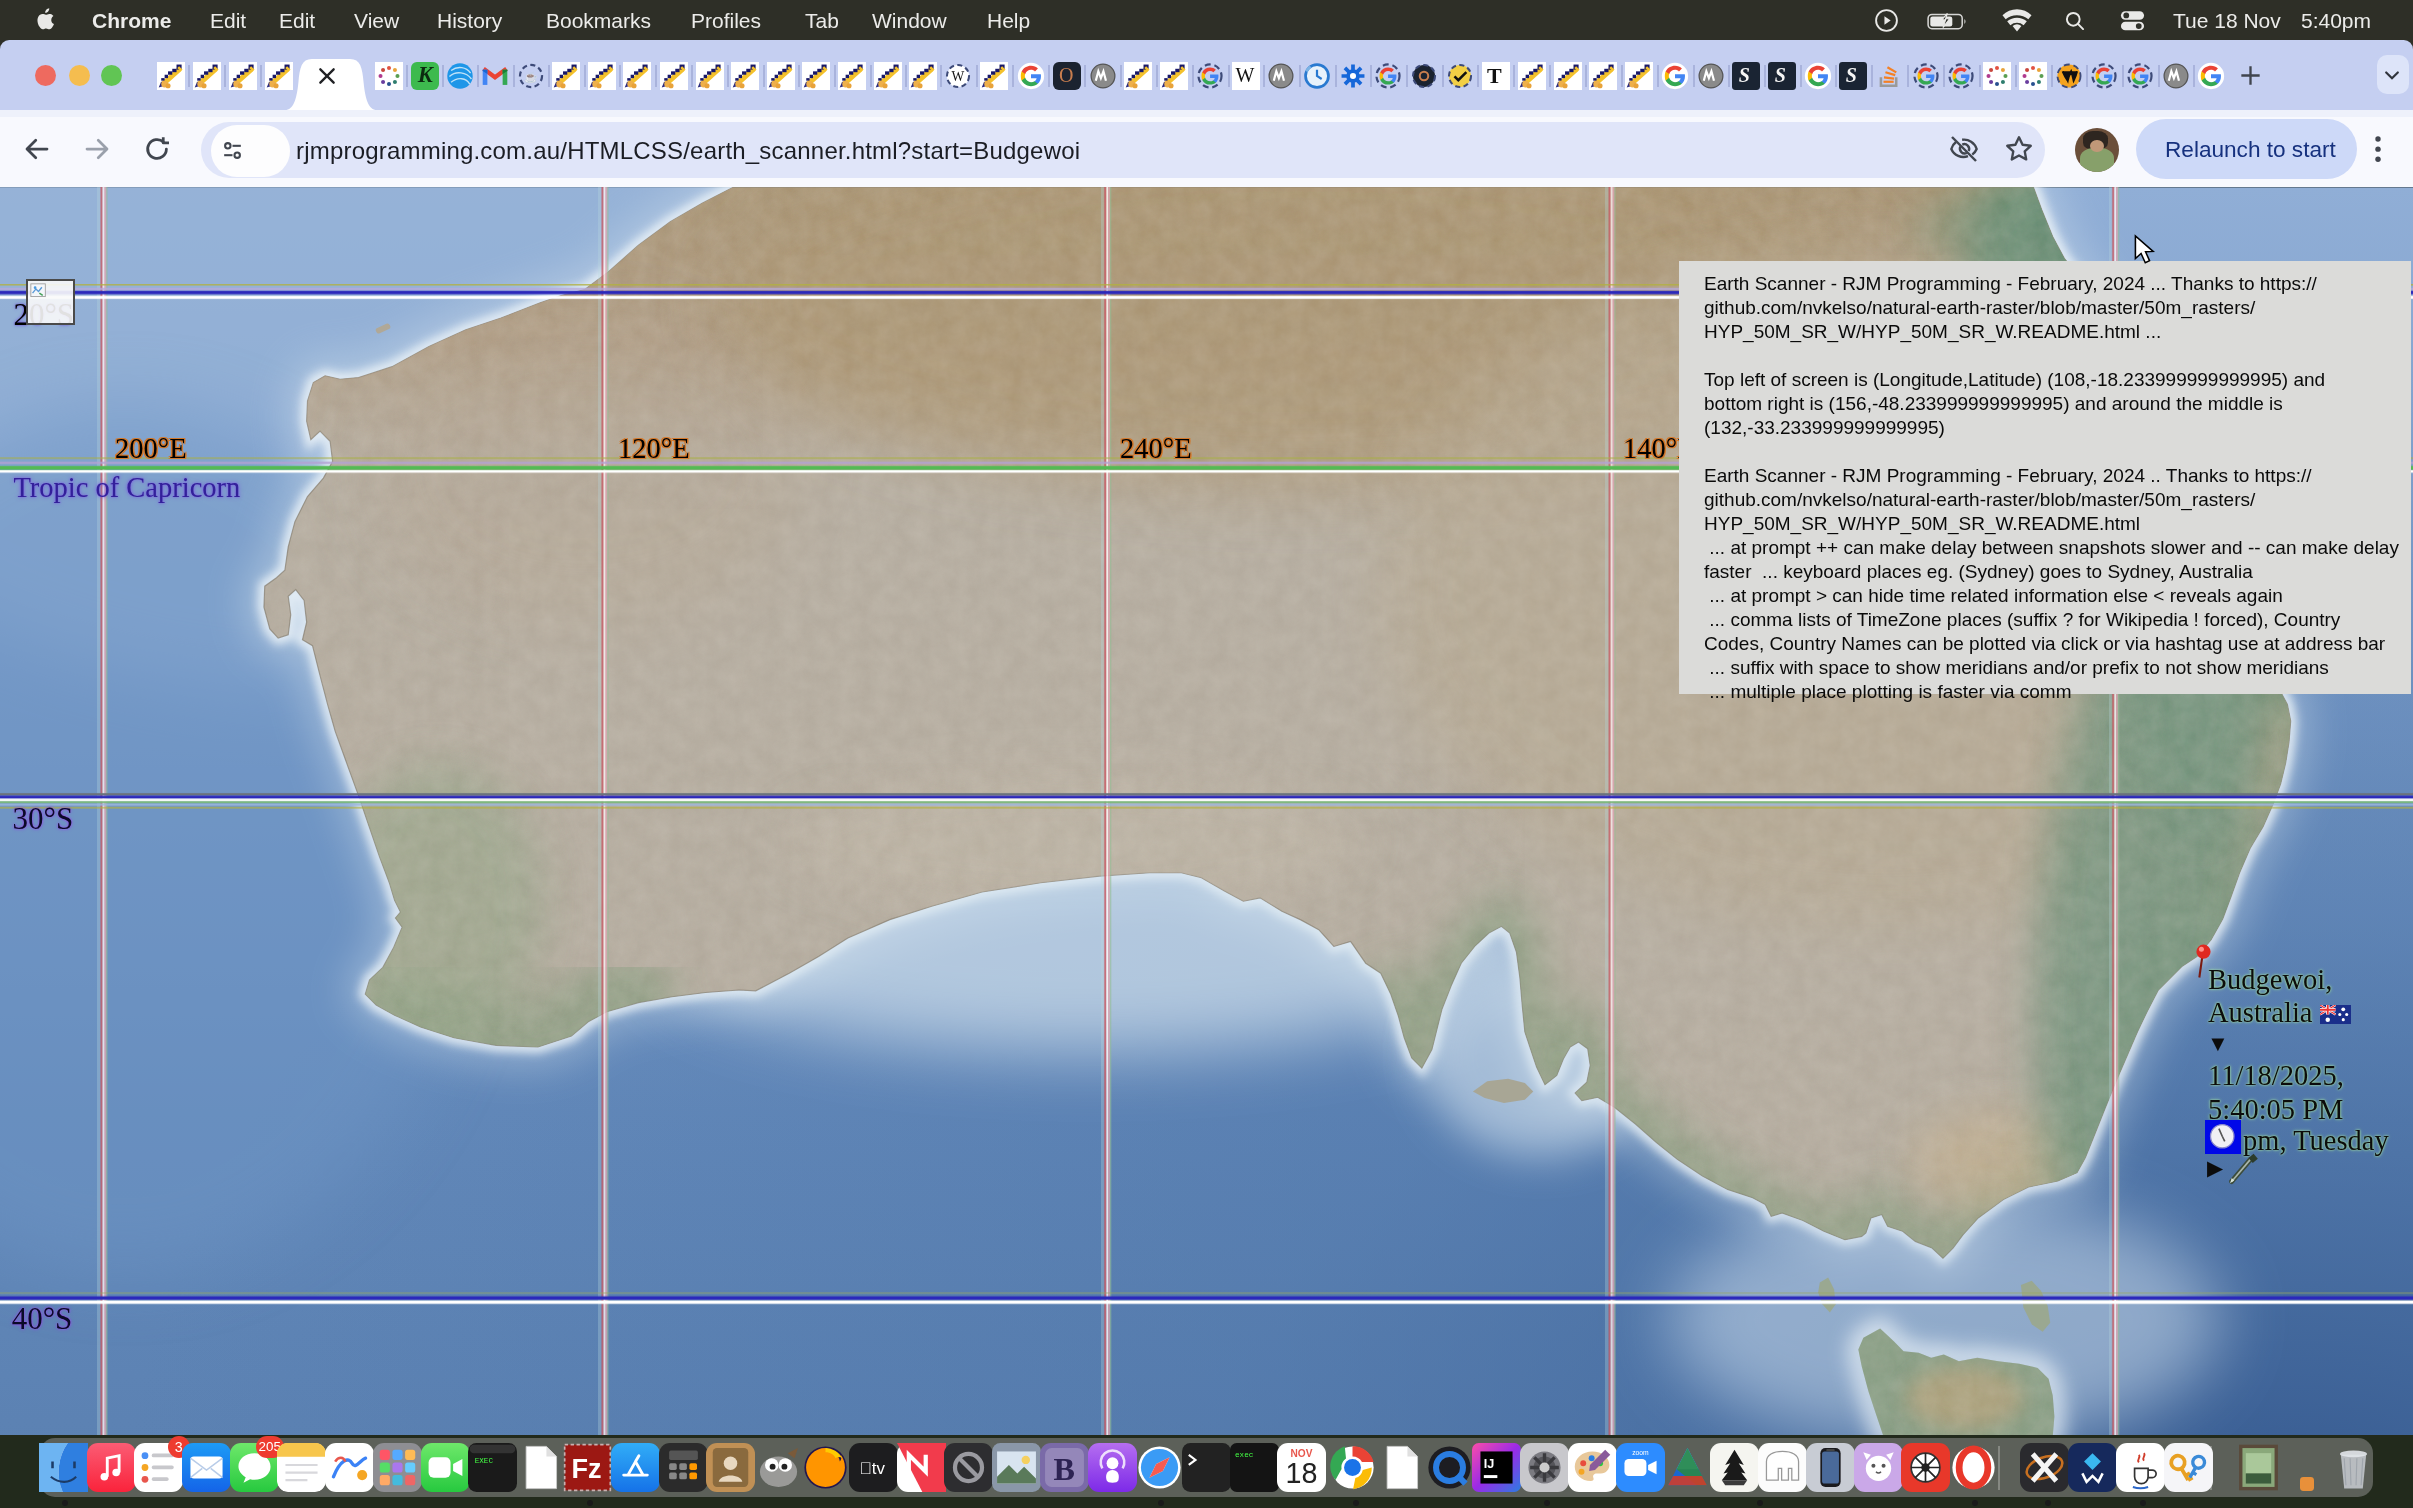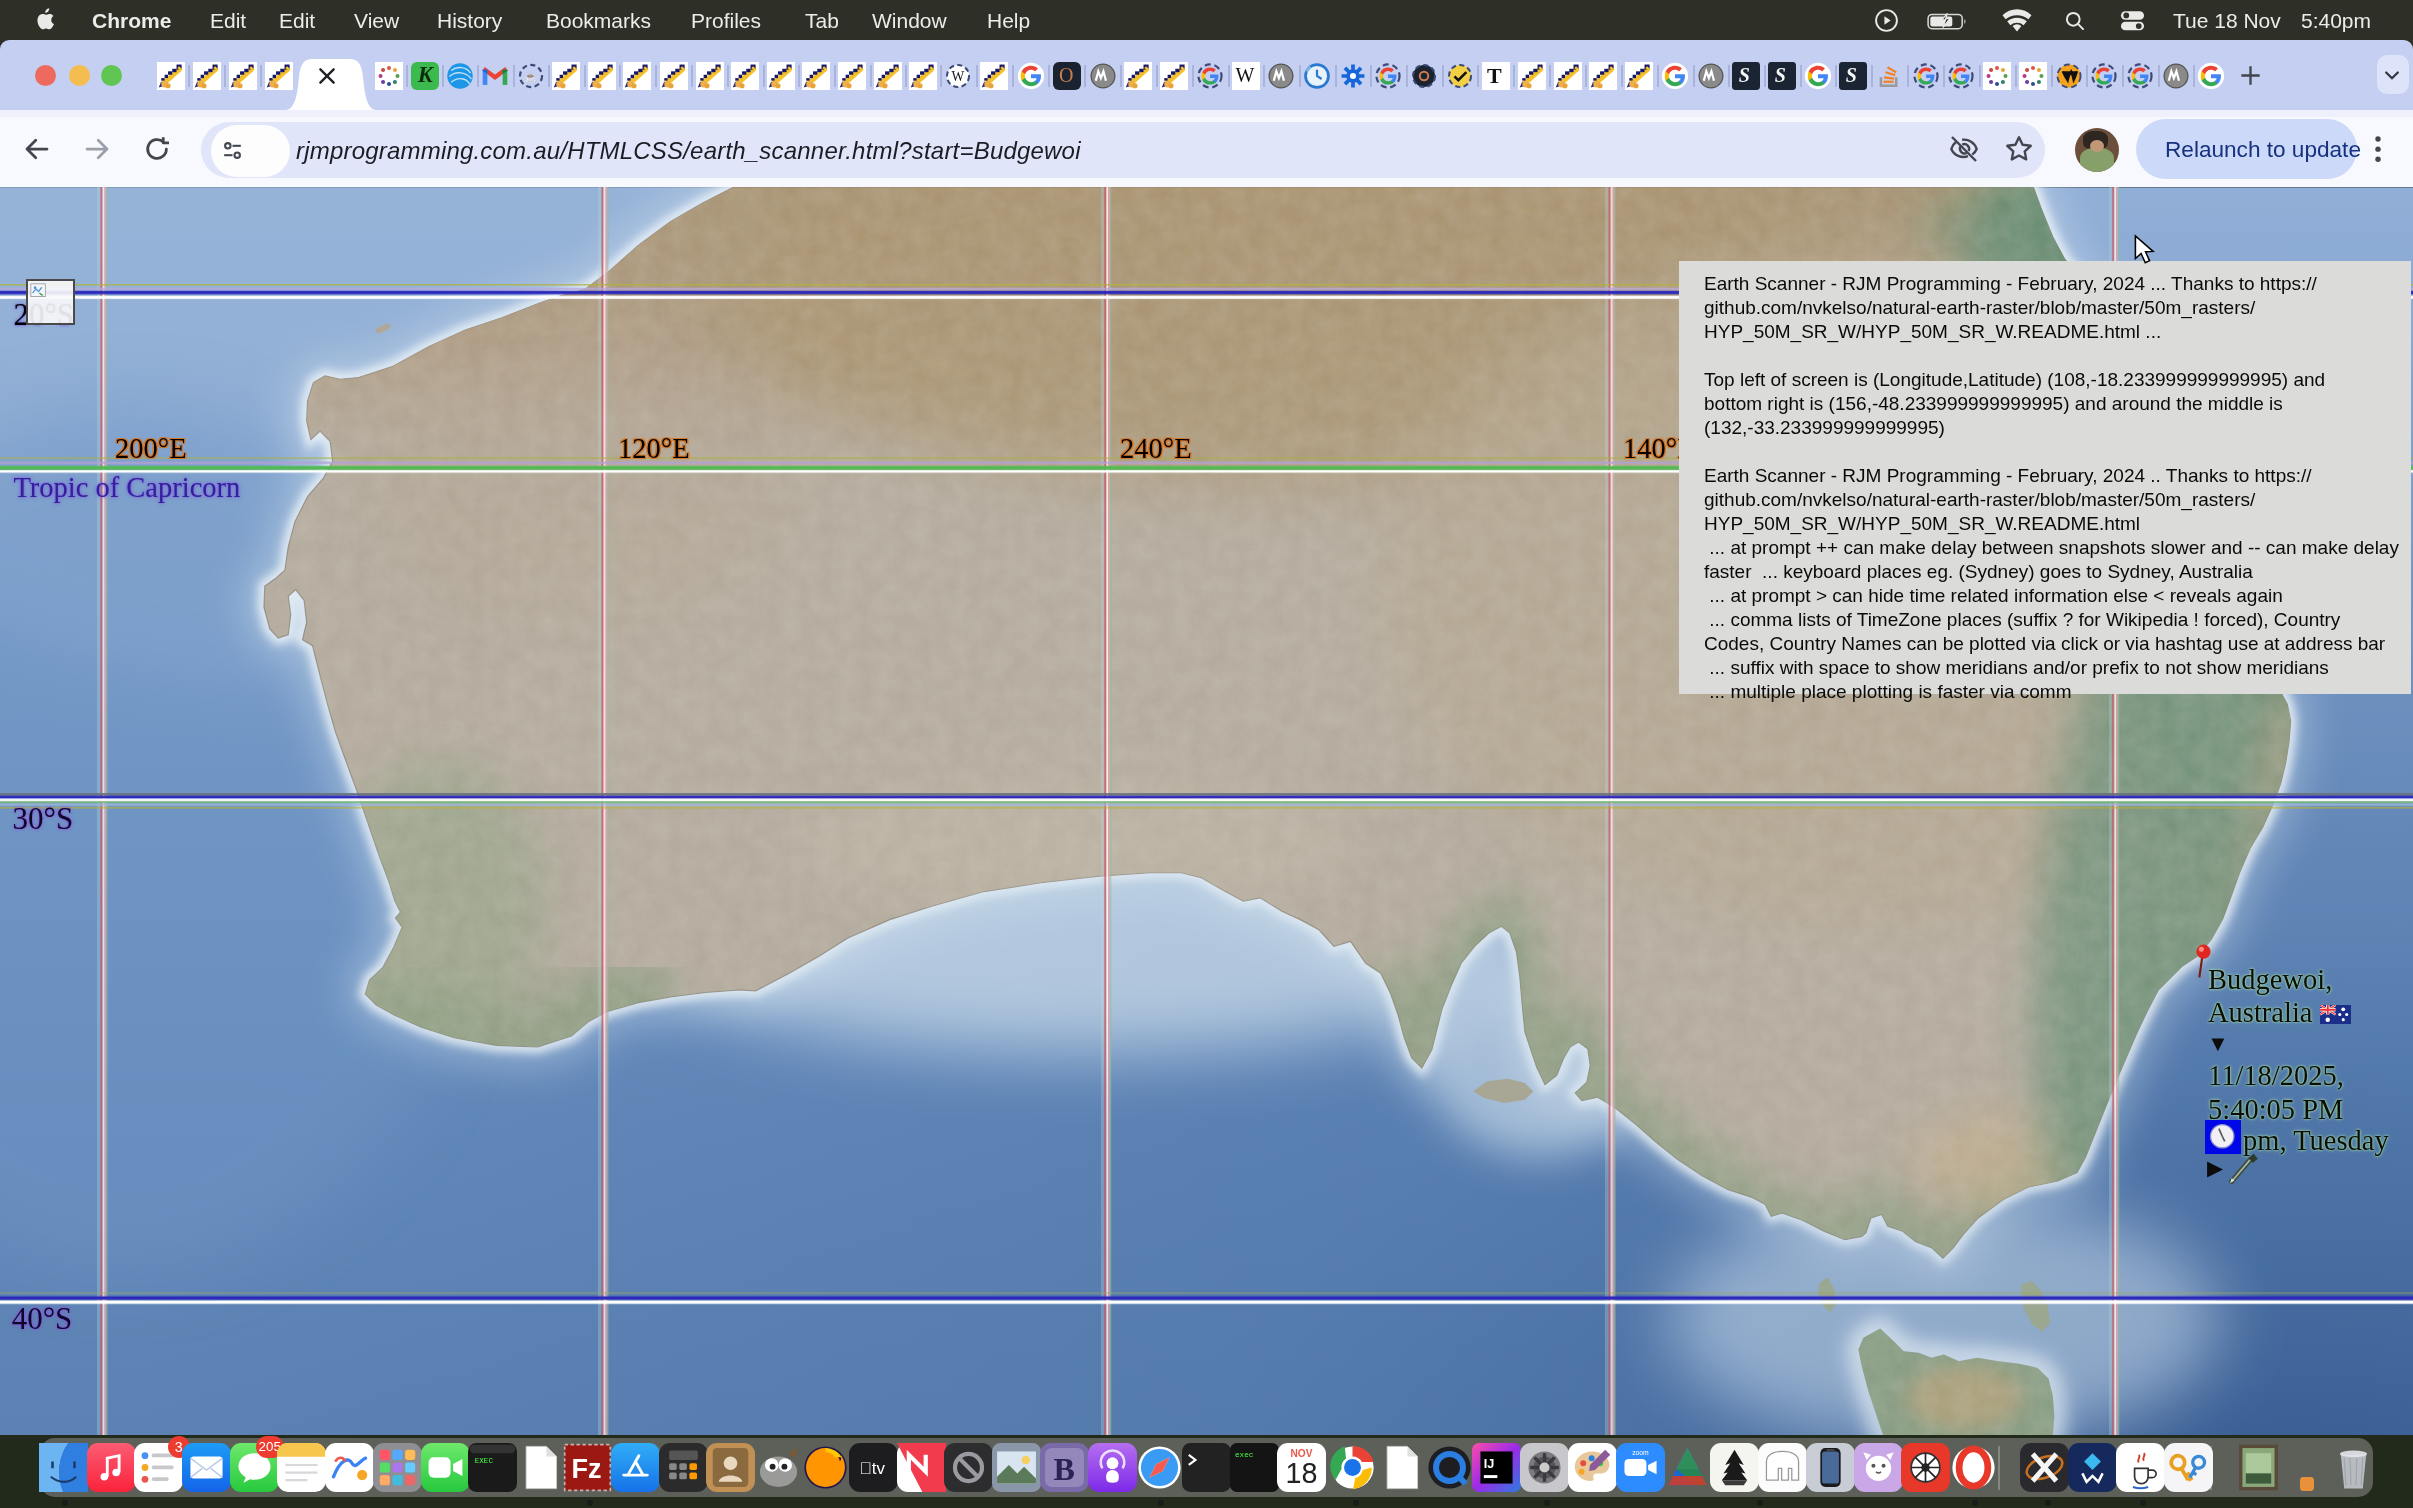--- a/index.html
+++ b/index.html
@@ -689,36 +689,36 @@
 <div id="urlpill"></div>
 <div style="position:absolute;left:211px;top:125px;width:79px;height:52px;border-radius:26px;background:#fdfdfe;"></div>
 <svg width="25" height="25" viewBox="0 0 24 24" style="position:absolute;left:220px;top:138px;">
       <g stroke="#41464f" stroke-width="2" fill="none">
         <circle cx="7.5" cy="7.5" r="2.6"></circle>
         <path d="M12 7.5 h8"></path>
         <circle cx="16.5" cy="16.5" r="2.6"></circle>
         <path d="M4 16.5 h8"></path>
       </g>
     </svg>
-<span style="position:absolute;left:296px;top:137px;font-size:24px;color:#1b1d24;letter-spacing:0.2px;font-style:italic;">rjmprogramming.com.au/HTMLCSS/earth_scanner.html?start=Budgewoi</span>
+<span style="position:absolute;left:296px;top:137px;font-size:24px;color:#1b1d24;letter-spacing:0.2px;">rjmprogramming.com.au/HTMLCSS/earth_scanner.html?start=Budgewoi</span>
 <svg width="32" height="32" viewBox="0 0 24 24" style="position:absolute;left:1948px;top:133px;">
       <path d="M3 3 l18 18" stroke="#41464f" stroke-width="1.8"></path>
       <path d="M10.6 5.1 A 9.8 9.8 0 0 1 21.5 12 a 10 10 0 0 1 -3.3 4.2 M6 6.8 A 10 10 0 0 0 2.5 12 a 9.8 9.8 0 0 0 12.5 5.4" stroke="#41464f" stroke-width="1.8" fill="none"></path>
       <path d="M9.3 10.2 a3.6 3.6 0 0 0 4.8 4.8 M15.5 13.5 a3.6 3.6 0 0 0 -4.8 -4.8" stroke="#41464f" stroke-width="1.8" fill="none"></path>
     </svg>
 <svg width="32" height="32" viewBox="0 0 24 24" style="position:absolute;left:2003px;top:133px;">
       <path d="M12 3.2 l2.7 5.6 6.1 .8 -4.5 4.2 1.1 6 -5.4 -2.9 -5.4 2.9 1.1 -6 -4.5 -4.2 6.1 -.8z" fill="none" stroke="#41464f" stroke-width="1.8" stroke-linejoin="round"></path>
     </svg>
 <div style="position:absolute;left:2075px;top:128px;width:44px;height:44px;border-radius:50%;background:#6b4f3a;overflow:hidden;">
 <div style="position:absolute;left:8.4px;top:3.4px;width:25px;height:18.4px;background:#2e2620;border-radius:40%;"></div>
 <div style="position:absolute;left:5px;top:20px;width:34px;height:25px;background:#87a06a;border-radius:40% 40% 0 0;"></div>
 <div style="position:absolute;left:15px;top:11.7px;width:14.2px;height:12.6px;background:#c09878;border-radius:50%;"></div>
 </div>
 <div style="position:absolute;left:2136px;top:119px;width:221px;height:60px;border-radius:30px;background:#cdd9f8;"></div>
-<span style="position:absolute;left:2165px;top:137px;font-size:22.6px;color:#16317e;">Relaunch to update</span>
+<span style="position:absolute;left:2165px;top:137px;font-size:22.6px;color:#16317e;">Relaunch to start</span>
 <svg width="22" height="34" viewBox="0 0 26 40" style="position:absolute;left:2367px;top:133px;">
       <g fill="#41464f">
         <circle cx="13" cy="7" r="3.2"></circle>
         <circle cx="13" cy="19" r="3.2"></circle>
         <circle cx="13" cy="31" r="3.2"></circle>
       </g>
     </svg>
 </div>
 
 <div id="content">

